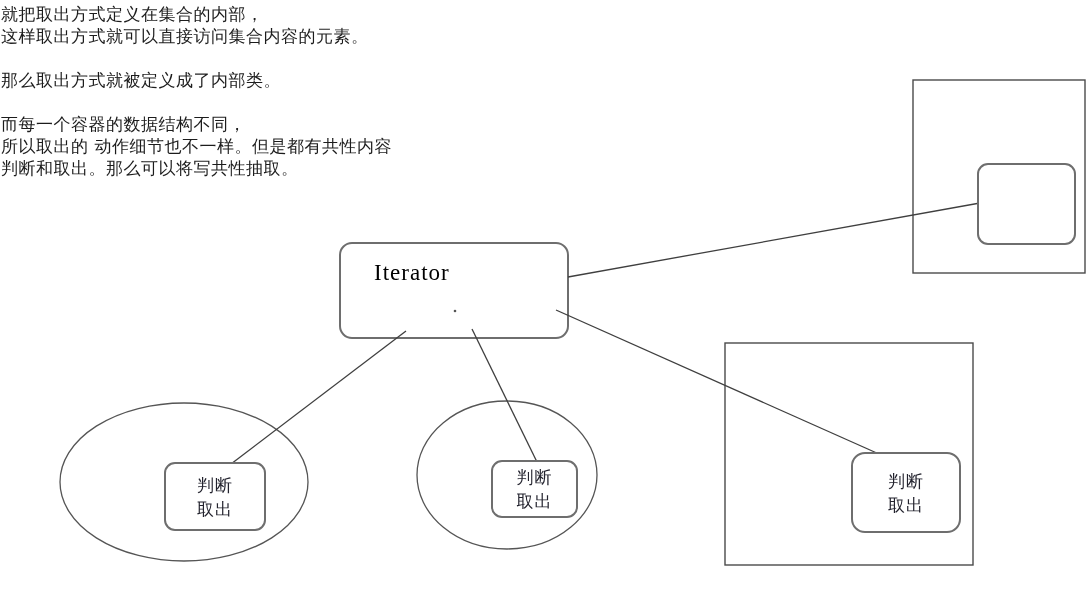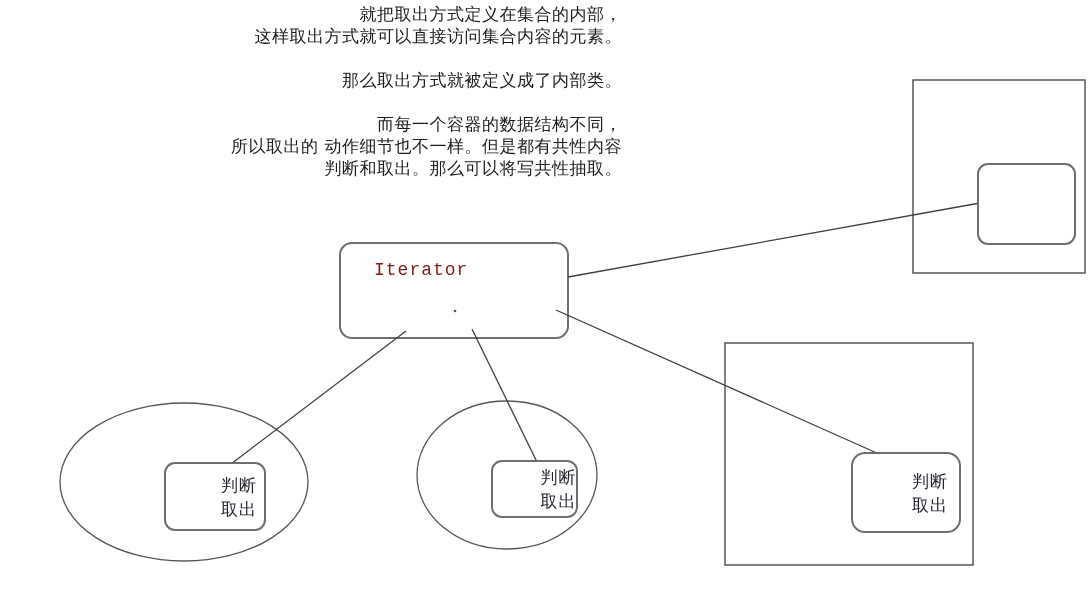--- a/index.html
+++ b/index.html
@@ -24,51 +24,49 @@
   }
   .note-text {
     position: absolute;
     white-space: pre-line;
     font-size: 17px;
     line-height: 22px;
     color: #1c1c1c;
     letter-spacing: 0.5px;
   }
   #paragraph-main {
-    left: 22px;
+    left: 1px;
     top: 3px;
     width: 600px;
-    text-align: right;
   }
   #paragraph-iterator {
     left: 22px;
     top: 209px;
     width: 320px;
   }
   .shape-label {
     position: absolute;
     display: flex;
     align-items: center;
     justify-content: center;
     text-align: center;
     white-space: pre-line;
     font-size: 17px;
     line-height: 24px;
     color: #23232e;
     letter-spacing: 1px;
-    padding-left: 24px;
   }
   #iterator-label {
     position: absolute;
     left: 374px;
     top: 260px;
-    font-family: Liberation Mono, monospace;
-    font-size: 18px;
+    font-family: Liberation Serif, serif;
+    font-size: 23px;
     letter-spacing: 1px;
-    color: #7f1d1d;
+    color: #000000;
   }
   #judge-label-1 { left: 165px; top: 463px; width: 100px; height: 67px; }
   #judge-label-2 { left: 492px; top: 461px; width: 85px;  height: 56px; }
   #judge-label-3 { left: 852px; top: 453px; width: 108px; height: 79px; }
 </style>
 </head>
 <body>
 
 <div id="canvas">
 

